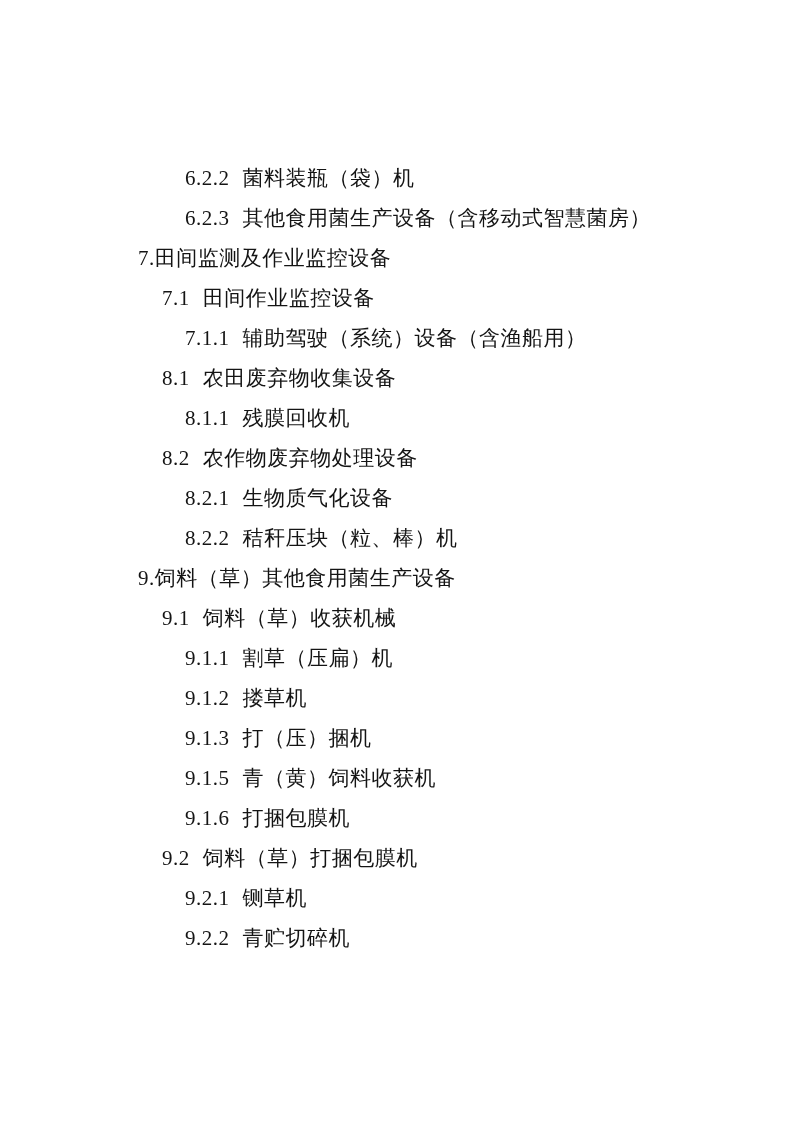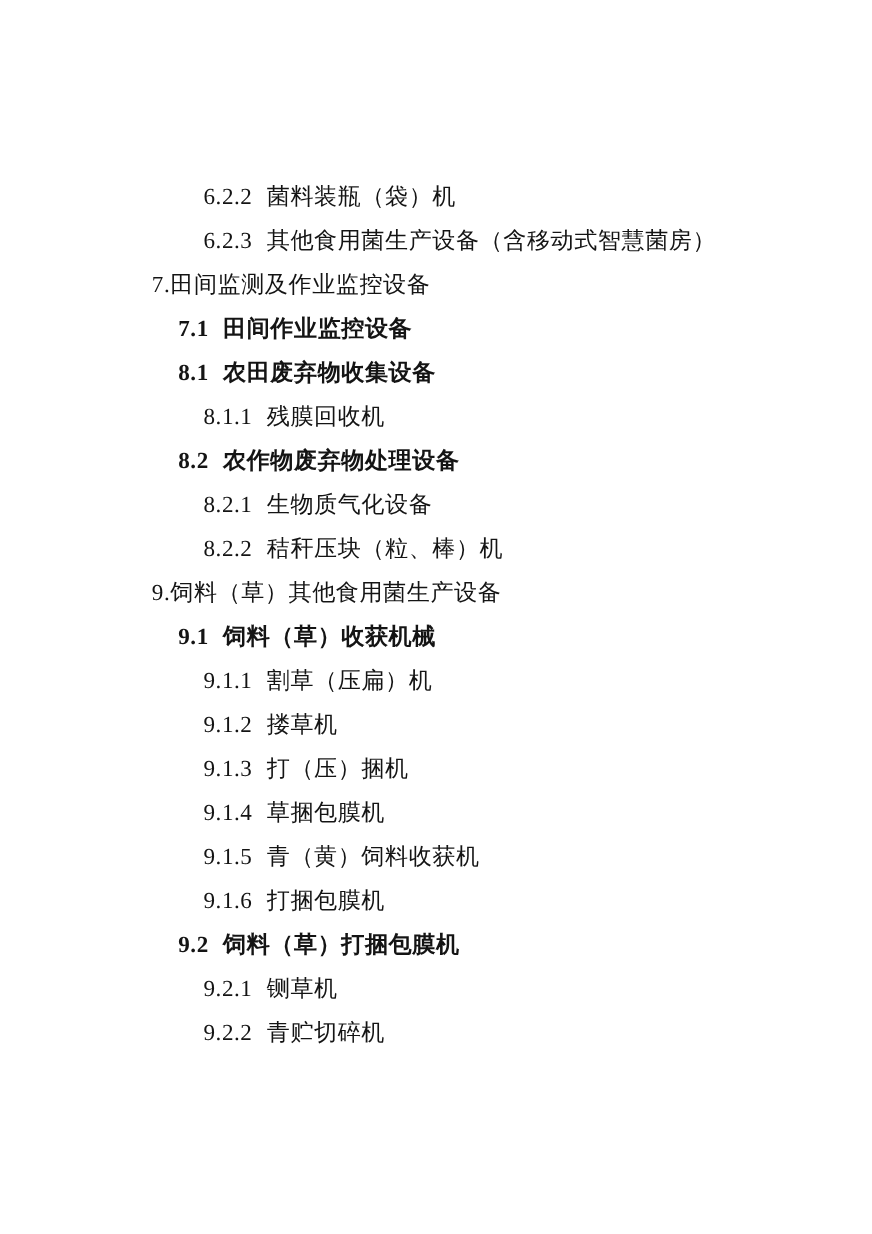--- a/index.html
+++ b/index.html
@@ -22,45 +22,45 @@
   }
   .line {
     height: 40px;
     line-height: 40px;
     font-size: 21px;
     letter-spacing: 0.5px;
     white-space: nowrap;
     font-weight: 400;
   }
   .lvl1 { padding-left: 0; }
-  .lvl2 { padding-left: 24px; font-weight: bold; }
+  .lvl2 { padding-left: 24px; }
   .lvl3 { padding-left: 47px; }
   .num { font-family: "Liberation Serif", "DejaVu Serif", serif; }
   .lvl2 .num, .lvl3 .num { margin-right: 13px; }
   .lvl1 .num { margin-right: 0; }
 </style>
 </head>
 <body>
 
 <div class="page">
   <div class="content">
     <p class="line lvl3"><span class="num">6.2.2</span><span class="label">菌料装瓶（袋）机</span></p>
     <p class="line lvl3"><span class="num">6.2.3</span><span class="label">其他食用菌生产设备（含移动式智慧菌房）</span></p>
     <p class="line lvl1"><span class="num">7.</span><span class="label">田间监测及作业监控设备</span></p>
     <p class="line lvl2"><span class="num">7.1</span><span class="label">田间作业监控设备</span></p>
+    <p class="line lvl3"><span class="num">7.1.1</span><span class="label">辅助驾驶（系统）设备（含渔船用）</span></p>
     <p class="line lvl2"><span class="num">8.1</span><span class="label">农田废弃物收集设备</span></p>
     <p class="line lvl3"><span class="num">8.1.1</span><span class="label">残膜回收机</span></p>
     <p class="line lvl2"><span class="num">8.2</span><span class="label">农作物废弃物处理设备</span></p>
     <p class="line lvl3"><span class="num">8.2.1</span><span class="label">生物质气化设备</span></p>
     <p class="line lvl3"><span class="num">8.2.2</span><span class="label">秸秆压块（粒、棒）机</span></p>
     <p class="line lvl1"><span class="num">9.</span><span class="label">饲料（草）其他食用菌生产设备</span></p>
     <p class="line lvl2"><span class="num">9.1</span><span class="label">饲料（草）收获机械</span></p>
     <p class="line lvl3"><span class="num">9.1.1</span><span class="label">割草（压扁）机</span></p>
     <p class="line lvl3"><span class="num">9.1.2</span><span class="label">搂草机</span></p>
     <p class="line lvl3"><span class="num">9.1.3</span><span class="label">打（压）捆机</span></p>
-    <p class="line lvl3"><span class="num">9.1.4</span><span class="label">草捆包膜机</span></p>
     <p class="line lvl3"><span class="num">9.1.5</span><span class="label">青（黄）饲料收获机</span></p>
     <p class="line lvl3"><span class="num">9.1.6</span><span class="label">打捆包膜机</span></p>
     <p class="line lvl2"><span class="num">9.2</span><span class="label">饲料（草）打捆包膜机</span></p>
     <p class="line lvl3"><span class="num">9.2.1</span><span class="label">铡草机</span></p>
     <p class="line lvl3"><span class="num">9.2.2</span><span class="label">青贮切碎机</span></p>
   </div>
 </div>
 
 </body></html>

